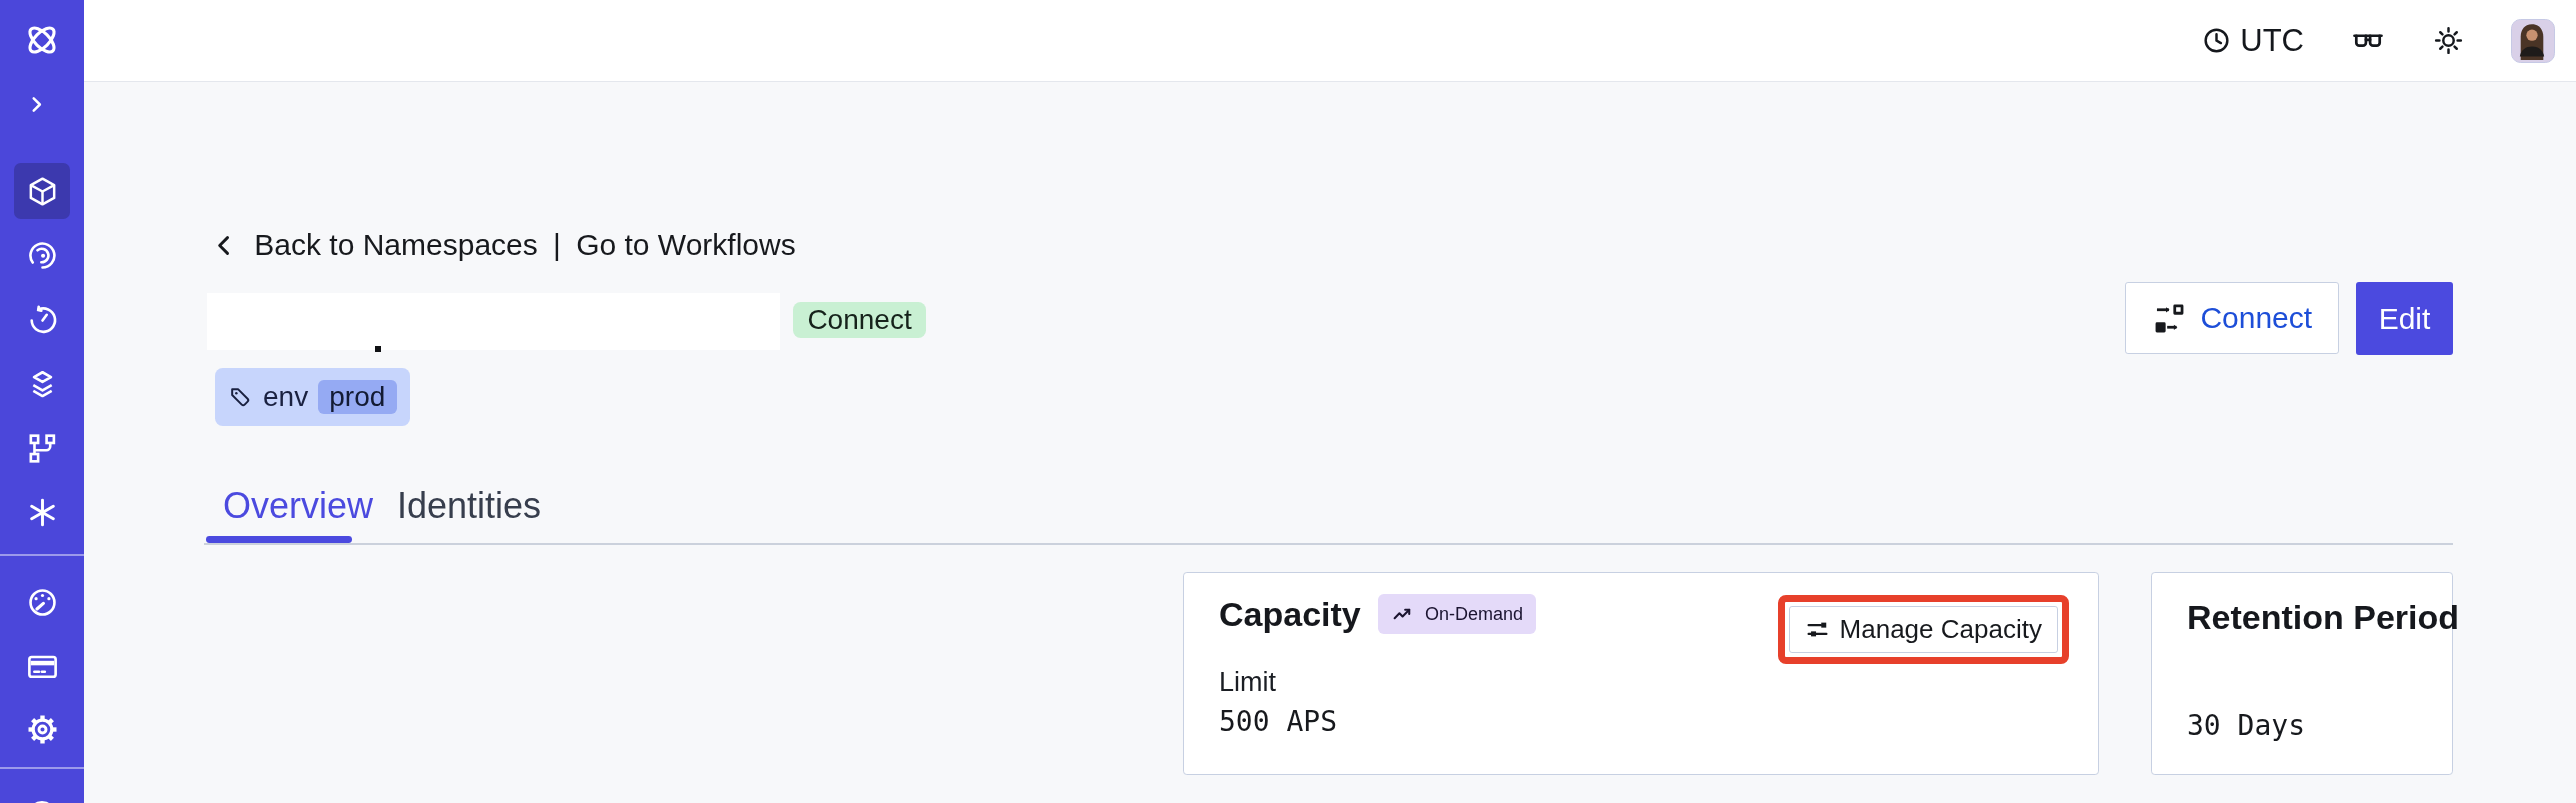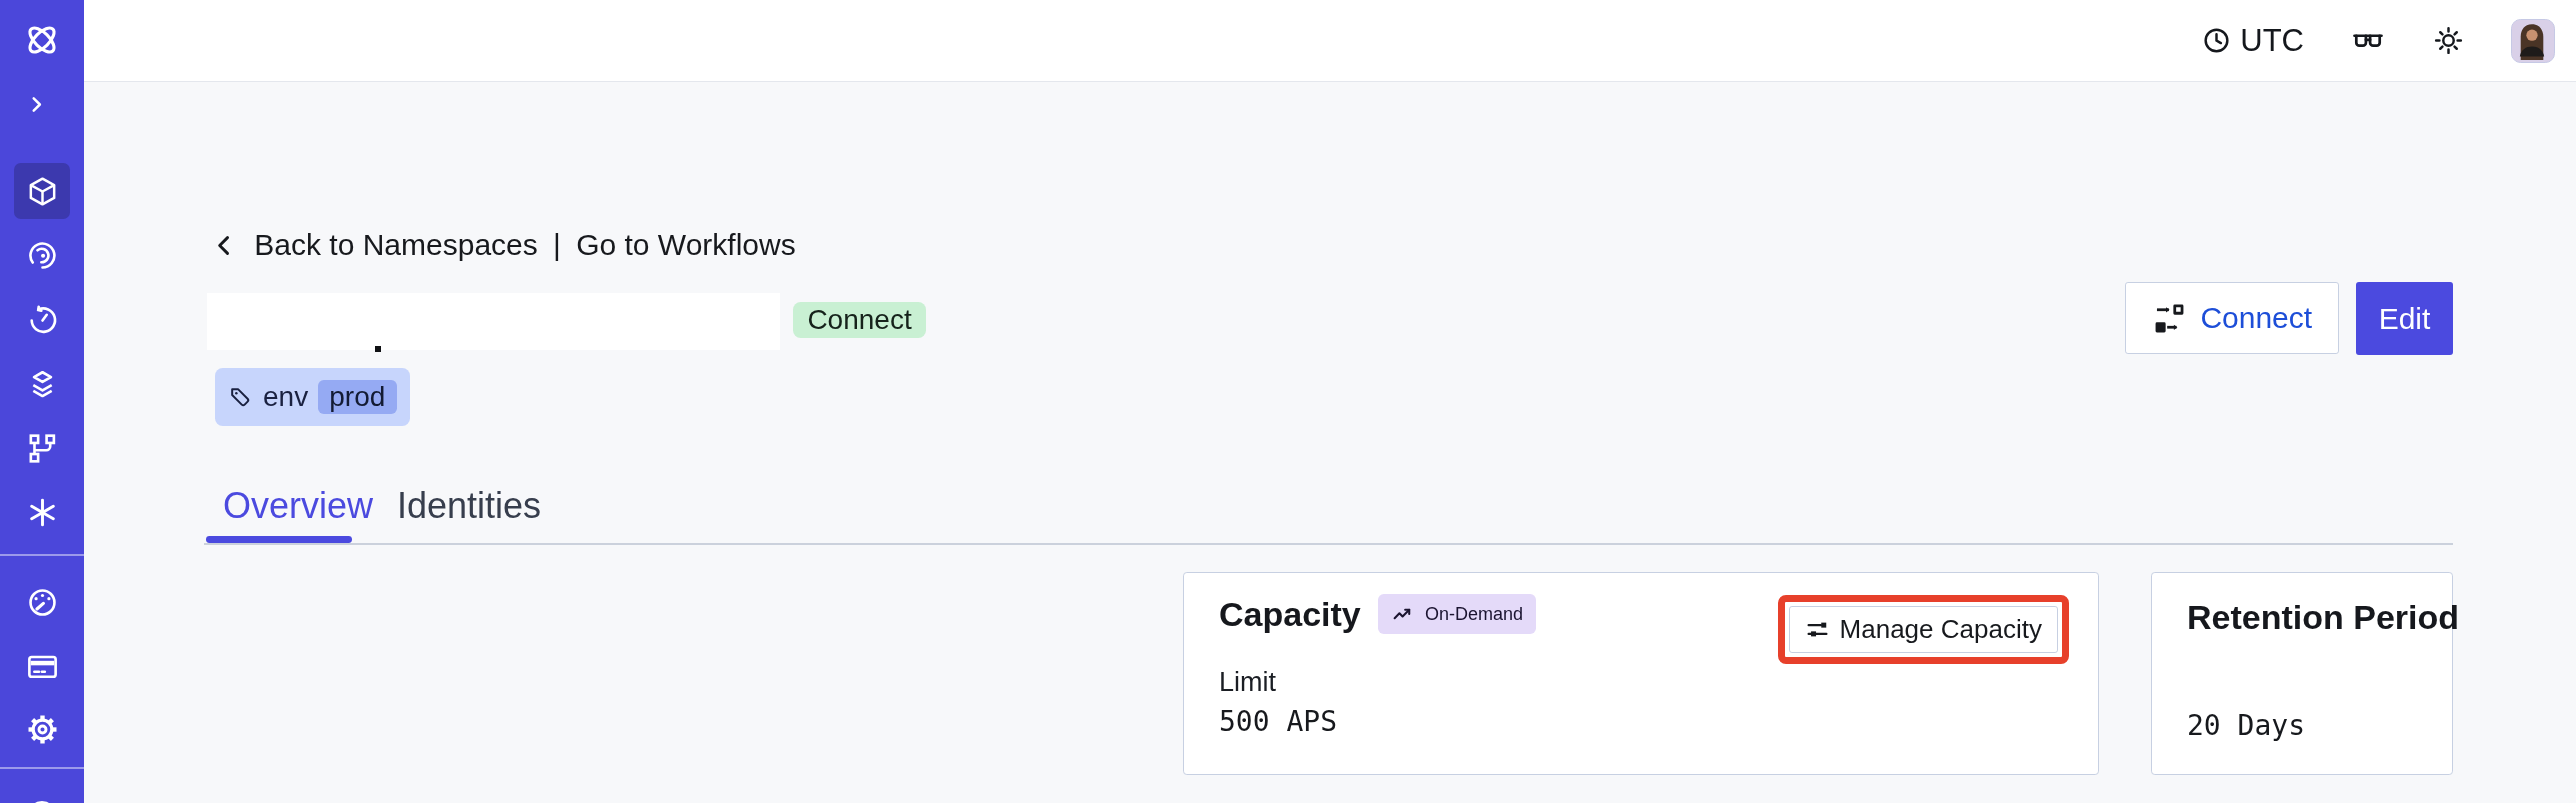--- a/index.html
+++ b/index.html
@@ -269,17 +269,17 @@
         </svg>
         <span>Manage Capacity</span>
       </button>
     </div>
     <div class="card-label">Limit</div>
     <div class="mono-value value-abs">500 APS</div>
   </section>
 
   <section class="card card-retention">
     <h2 class="card-title">Retention Period</h2>
-    <div class="mono-value value-abs" style="top:136px">20 Days</div>
+    <div class="mono-value value-abs" style="top:136px">30 Days</div>
   </section>
 
 </div>
 
 
 </body></html>

